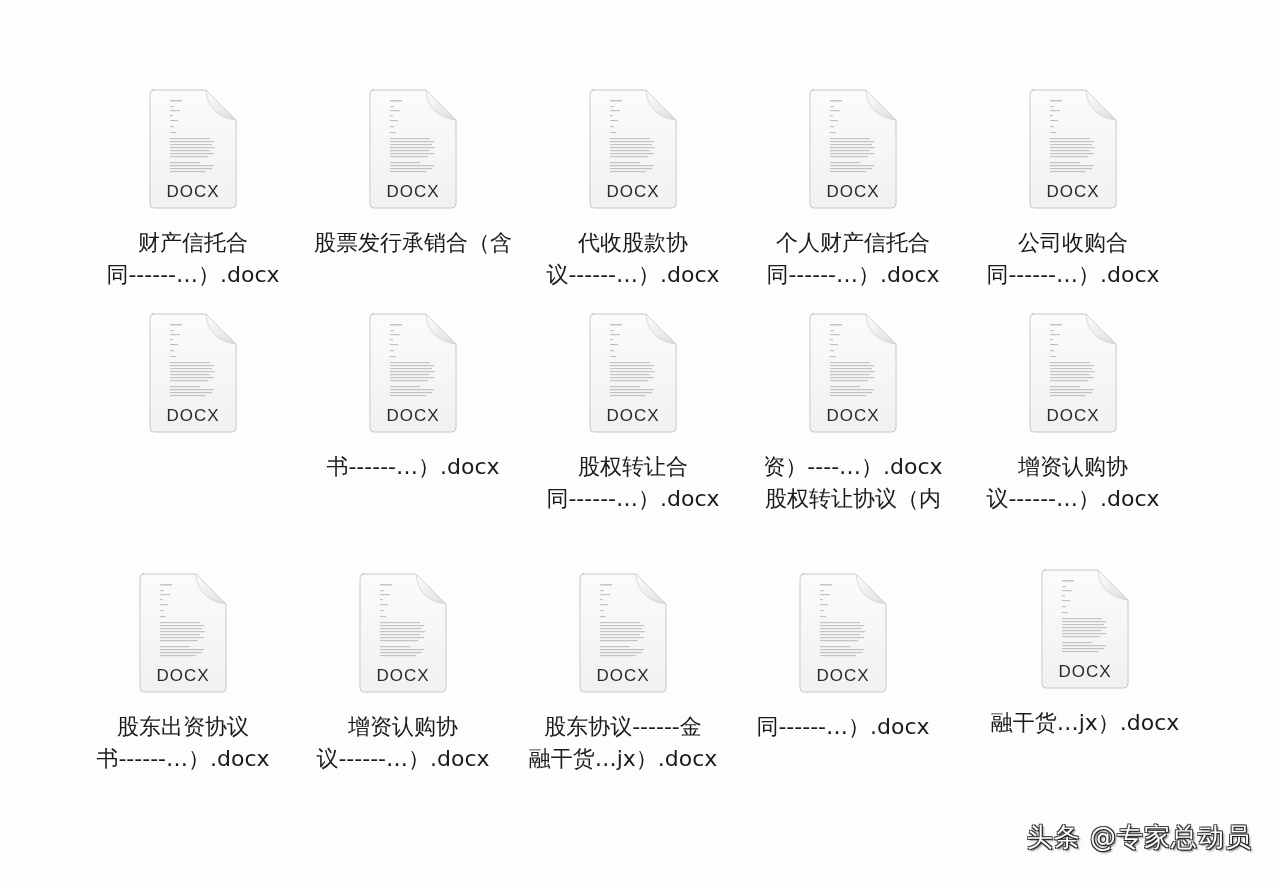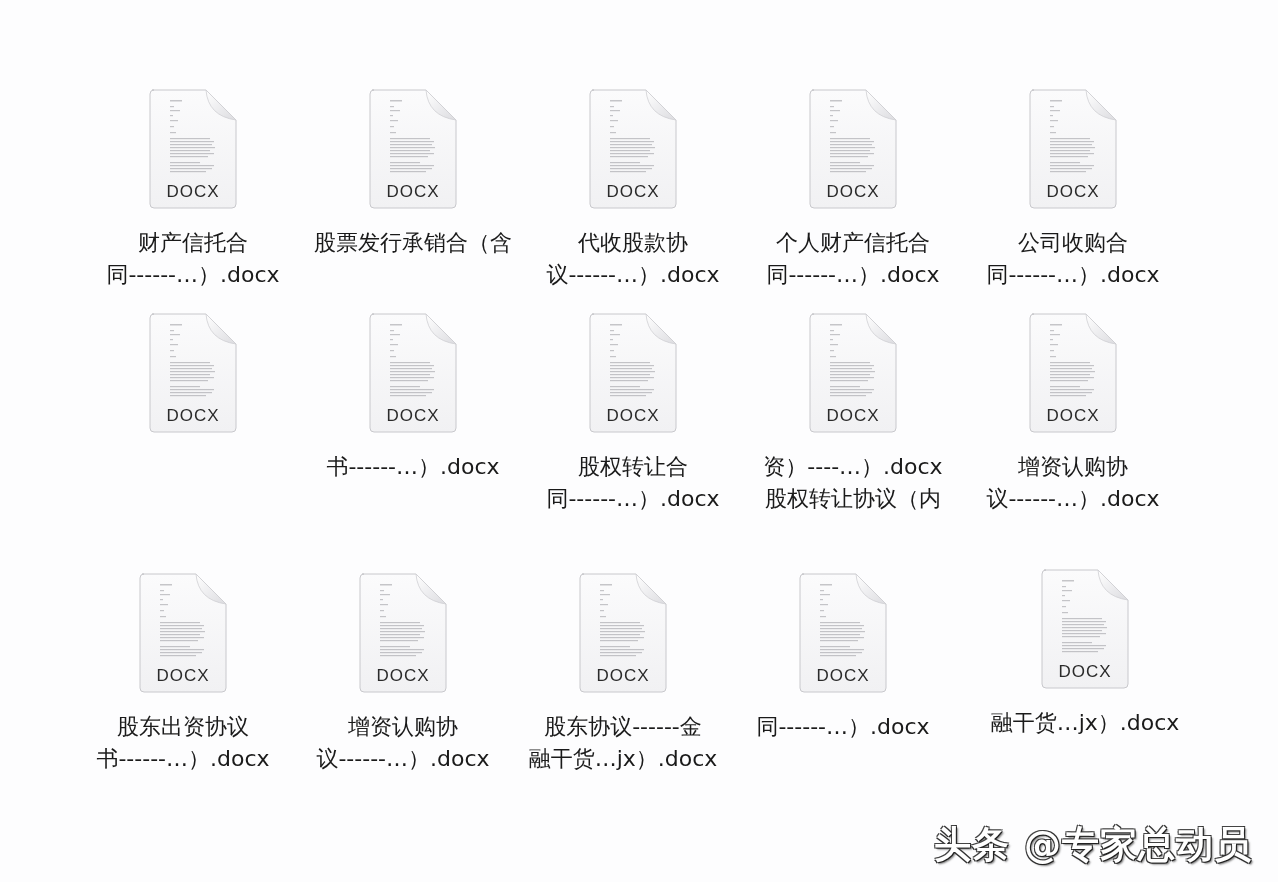--- a/index.html
+++ b/index.html
@@ -53,26 +53,25 @@
       color: #1a1a1a;
       white-space: nowrap;
     }
     .file-label span {
       display: block;
     }
     .watermark {
       position: absolute;
       right: 26px;
       top: 820px;
-      font-size: 37px;
+      font-size: 26px;
       color: #ffffff;
       letter-spacing: 1px;
       text-shadow: 1px 1px 0 #222, -1px -1px 0 #444, 1px -1px 0 #333, -1px 1px 0 #333, 2px 2px 2px rgba(0,0,0,0.5);
       white-space: nowrap;
-      font-weight: bold;
     }
   </style>
 </head>
 <body>
 
 <svg width="0" height="0" style="position:absolute">
   <defs>
     <linearGradient id="pageGrad" x1="0" y1="0" x2="0" y2="1">
       <stop offset="0" stop-color="#fbfbfc"></stop>
       <stop offset="1" stop-color="#f1f1f3"></stop>

